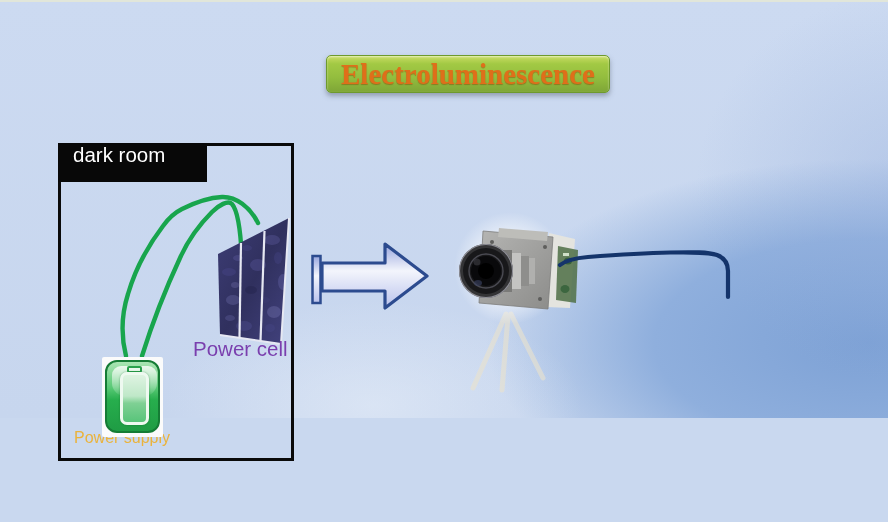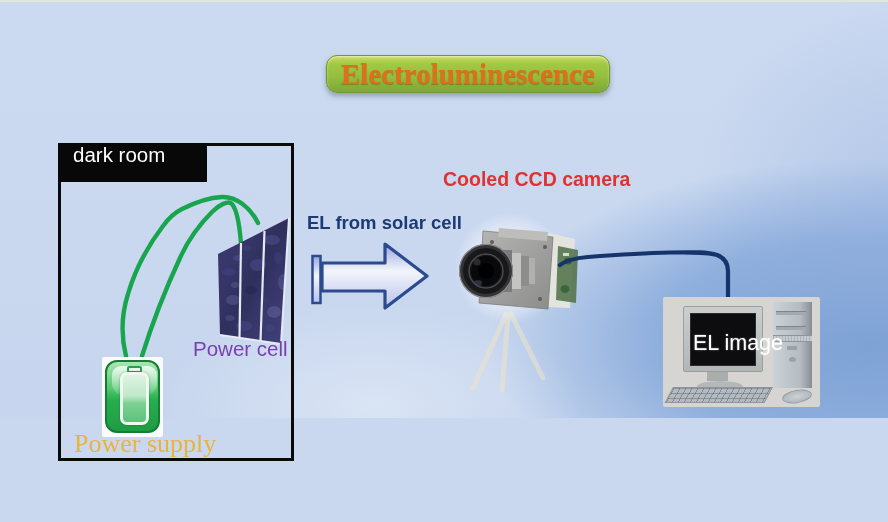--- a/index.html
+++ b/index.html
@@ -6,35 +6,35 @@
   #stage{position:relative;width:888px;height:522px;background:#c9d8ef;overflow:hidden;
          font-family:"Liberation Sans",sans-serif;}
   .abs{position:absolute;}
   #divider{left:0;top:51;width:888px;height:2px;background:#e1e6da;}
   #slide-bg{left:0;top:52;width:888px;height:418px;
     background:
       radial-gradient(ellipse 300px 150px at 42% 97%, rgba(236,242,250,.5) 0%, rgba(236,242,250,0) 70%),
       radial-gradient(ellipse 300px 280px at 102% 45%, rgba(148,174,220,.4) 0%, rgba(148,174,220,0) 70%),
       radial-gradient(ellipse 480px 230px at 98% 82%, #7da1d5 0%, #8fafdd 45%, rgba(199,214,238,0) 80%),
       linear-gradient(180deg,#ccdaf1 0%,#c7d6ee 100%);}
-  #title-box{left:326px;top:55px;width:282px;height:36px;border-radius:11px;
+  #title-box{left:326px;top:55px;width:282px;height:36px;border-radius:5px;
     background:linear-gradient(180deg,#c9dc63 0%,#a2c944 22%,#93bd3e 60%,#7ea637 100%);
     border:1px solid #6e9a2d;
     box-shadow:0 3px 5px rgba(90,100,115,.5), inset 0 1px 2px rgba(255,255,255,.6);
     display:flex;align-items:center;justify-content:center;}
   #title-text{font-family:"Liberation Serif",serif;font-weight:bold;font-size:29px;
     color:#df6f1a;text-shadow:0 1px 1px rgba(130,60,0,.45);}
   #dark-box{left:58px;top:143px;width:236px;height:318px;border:3.5px solid #0a0a0a;box-sizing:border-box;}
   #dark-header{left:58px;top:143px;width:149px;height:39px;background:#080808;display:flex;align-items:flex-start;}
   #dark-header span{color:#fff;font-size:20.5px;margin-left:15px;}
   .lbl{white-space:nowrap;}
   #lbl-el{left:307px;top:212px;font-size:18.5px;font-weight:600;color:#1e3a75;}
   #lbl-ccd{left:443px;top:168px;font-size:19.5px;font-weight:600;color:#e23131;}
   #lbl-solar{left:193px;top:337px;font-size:20.5px;color:#7a3fae;}
-  #lbl-power{left:74px;top:429px;font-size:26px;color:#eab33c;font-family:Liberation Serif, serif;}
+  #lbl-power{left:74px;top:429px;font-size:16px;color:#eab33c;}
   
   #ps{left:102px;top:357px;width:61px;height:80px;background:#fbfbfb;border-radius:2px;}
   #ps-body{left:3px;top:3px;width:55px;height:73px;border-radius:12px;box-sizing:border-box;
     background:linear-gradient(180deg,#aae5b4 0%,#56c873 38%,#27ae4d 55%,#1f9c44 100%);
     border:2px solid #157c35;}
   #ps-gloss{left:5px;top:4px;width:45px;height:30px;border-radius:9px 9px 13px 13px;
     background:linear-gradient(180deg,rgba(255,255,255,.8),rgba(255,255,255,.06));}
   #ps-tab{left:20px;top:4px;width:15px;height:7px;background:#e9f7ec;border:2px solid #2aa04c;border-radius:2px;box-sizing:border-box;}
   #ps-inner{left:13px;top:10px;width:29px;height:53px;border-radius:7px;box-sizing:border-box;
     background:linear-gradient(180deg,#dff3e2 0%,#bfe8c8 45%,#7fd094 60%,#58c47a 100%);
@@ -167,43 +167,24 @@
       <circle cx="486" cy="271" r="17" fill="none" stroke="#4a4a52" stroke-width="1.4"></circle>
       <circle cx="486" cy="271" r="15" fill="#09090b"></circle>
       <circle cx="486" cy="271" r="8" fill="#000000"></circle>
       <circle cx="477" cy="262" r="3.5" fill="#46464c" opacity=".55"></circle>
       <ellipse cx="478" cy="283" rx="4" ry="3" fill="#3e4668" opacity=".6"></ellipse>
     </g>
 
     <path d="M 560,265 C 566,260 576,258 588,257 C 614,255 644,253 670,252.5 C 694,252 708,252 717,255 C 725,258 728,263 728,271 L 728,297" fill="none" stroke="#14346b" stroke-width="4.2" stroke-linecap="round"></path>
   </svg>
 
-  <span class="abs lbl" id="lbl-el">EL from solar cell</span>
-  <span class="abs lbl" id="lbl-ccd">Cooled CCD camera</span>
   <span class="abs lbl" id="lbl-solar">Power cell</span>
   <span class="abs lbl" id="lbl-power">Power supply</span>
 
   <div class="abs" id="ps">
     <div class="abs" id="ps-body">
       <div class="abs" id="ps-gloss"></div>
       <div class="abs" id="ps-tab"></div>
       <div class="abs" id="ps-inner"></div>
     </div>
   </div>
 
-  <div class="abs" id="photo">
-    <div class="abs" id="monitor">
-      <div class="abs" id="screen"></div>
-    </div>
-    <span class="abs lbl" id="el-image">EL image</span>
-    <div class="abs" id="stand-neck"></div>
-    <div class="abs" id="stand-base"></div>
-    <div class="abs" id="tower">
-      <div class="abs tslot" id="tslot1"></div>
-      <div class="abs tslot" id="tslot2"></div>
-      <div class="abs" id="tridge"></div>
-      <div class="abs" id="tbutton"></div>
-      <div class="abs" id="tlogo"></div>
-    </div>
-    <div class="abs" id="keyboard"></div>
-    <div class="abs" id="mouse"></div>
-  </div>
 </div>
 
 </body></html>

